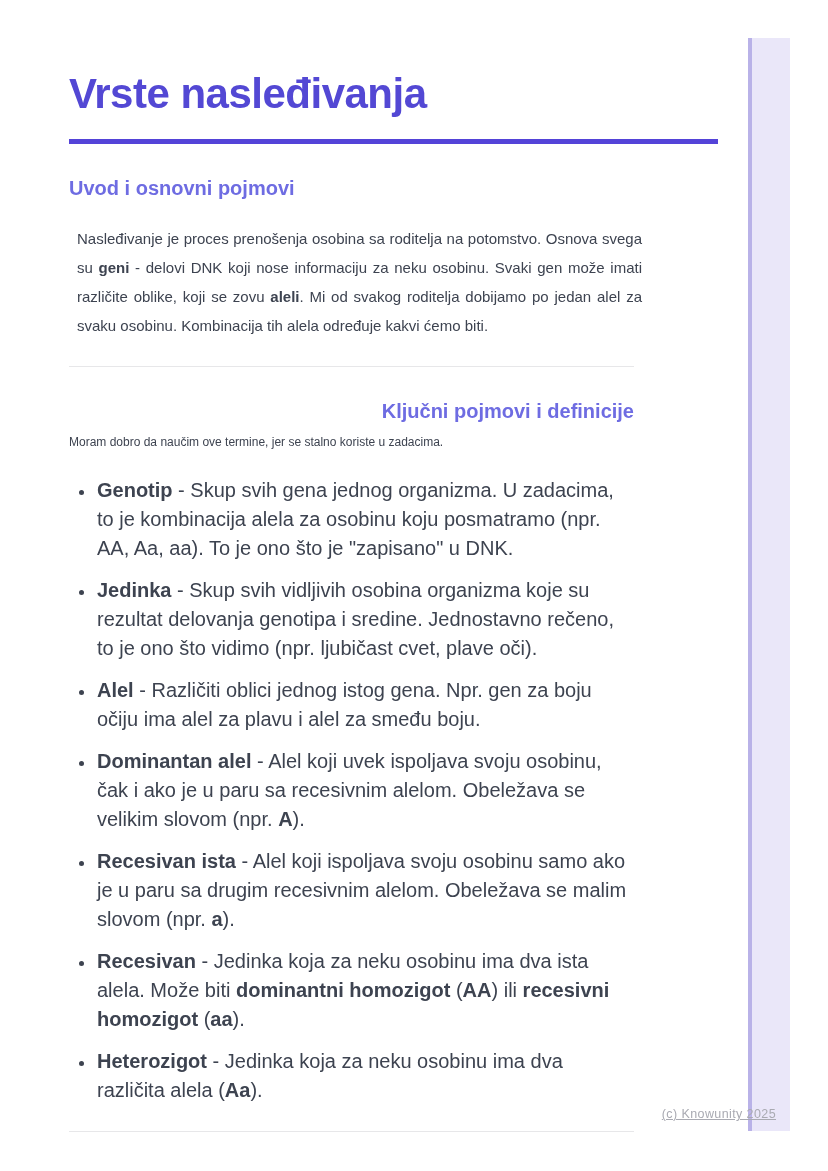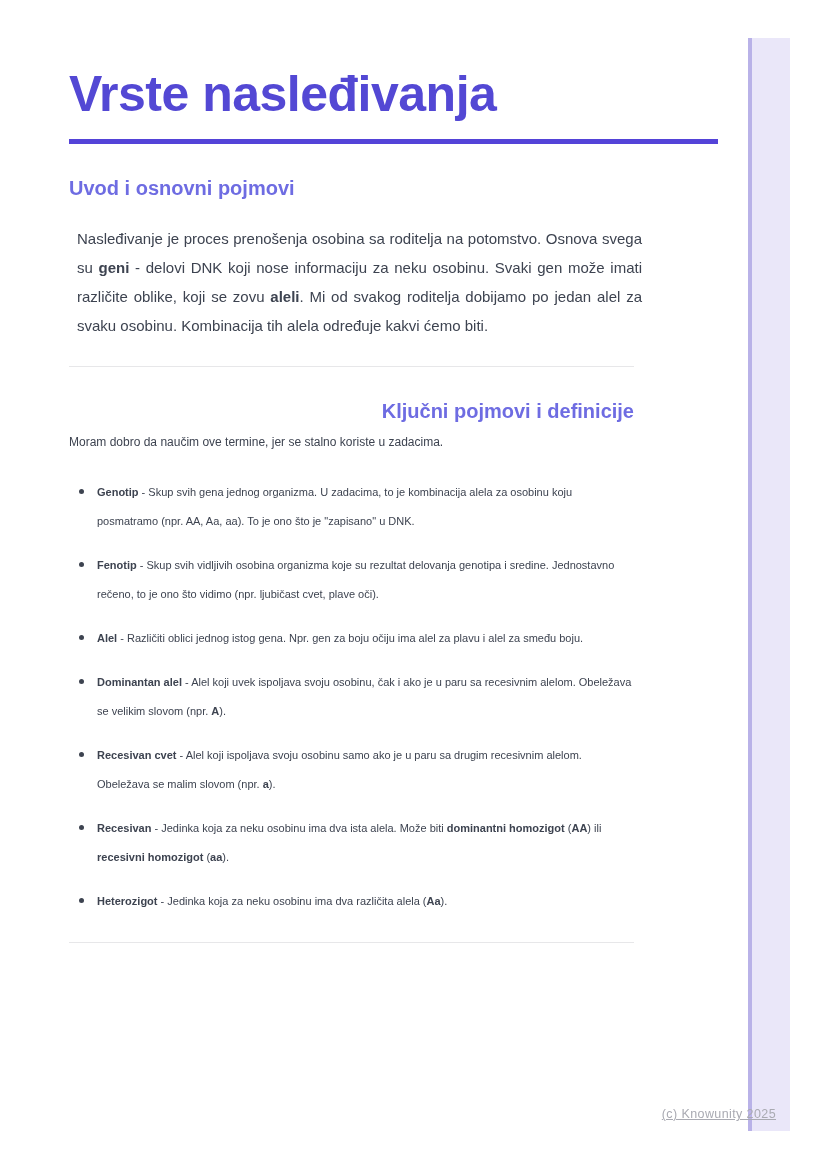--- a/index.html
+++ b/index.html
@@ -35,21 +35,21 @@
   .content {
     position: absolute;
     left: 69px;
     top: 0;
     width: 649px;
     z-index: 2;
   }
   .text-col { width: 565px; }
   h1.page-title {
     margin-top: 70px;
-    font-size: 50px;
+    font-size: 42px;
     line-height: 48px;
     font-weight: 800;
     letter-spacing: -0.5px;
     color: var(--title);
   }
   .title-rule {
     margin-top: 21px;
     width: 649px;
     height: 5px;
     background: var(--rule);
@@ -85,21 +85,21 @@
     margin-top: 26px;
   }
   .divider-2 { margin-top: 26px; }
   ul.definitions-list {
     margin-top: 19px;
     width: 565px;
     padding-left: 26px;
     list-style: disc outside;
   }
   ul.definitions-list li {
-    font-size: 11px;
+    font-size: 20px;
     line-height: 29px;
     margin-bottom: 13px;
     padding-left: 2px;
   }
   ul.definitions-list li::marker { color: var(--body); font-size: 15px; }
   strong { font-weight: 700; }
   .watermark {
     position: absolute;
     right: 52px;
     bottom: 50px;
@@ -127,27 +127,27 @@
 
   <hr class="section-divider">
 
   <section class="text-col">
     <h2 class="section-heading h2-defs">Ključni pojmovi i definicije</h2>
     <p class="plain-par">Moram dobro da naučim ove termine, jer se stalno koriste u zadacima.</p>
     <ul class="definitions-list">
 
         <li><span><strong>Genotip</strong><span> - Skup svih gena jednog organizma. U zadacima, to je kombinacija alela za osobinu koju posmatramo (npr. AA, Aa, aa). To je ono što je "zapisano" u DNK.</span></span></li>
 
-        <li><span><strong>Fenotip</strong><span> - Skup svih vidljivih osobina organizma koje su rezultat delovanja genotipa i sredine. Jednostavno rečeno, to je ono što vidimo (npr. ljubičast cvet, plave oči).</span></span></li>
+        <li><span><strong>Jedinka</strong><span> - Skup svih vidljivih osobina organizma koje su rezultat delovanja genotipa i sredine. Jednostavno rečeno, to je ono što vidimo (npr. ljubičast cvet, plave oči).</span></span></li>
 
         <li><span><strong>Alel</strong><span> - Različiti oblici jednog istog gena. Npr. gen za boju očiju ima alel za plavu i alel za smeđu boju.</span></span></li>
 
         <li><span><strong>Dominantan alel</strong><span> - Alel koji uvek ispoljava svoju osobinu, čak i ako je u paru sa recesivnim alelom. Obeležava se velikim slovom (npr. </span><strong>A</strong><span>).</span></span></li>
 
-        <li><span><strong>Recesivan cvet</strong><span> - Alel koji ispoljava svoju osobinu samo ako je u paru sa drugim recesivnim alelom. Obeležava se malim slovom (npr. </span><strong>a</strong><span>).</span></span></li>
+        <li><span><strong>Recesivan ista</strong><span> - Alel koji ispoljava svoju osobinu samo ako je u paru sa drugim recesivnim alelom. Obeležava se malim slovom (npr. </span><strong>a</strong><span>).</span></span></li>
 
         <li><span><strong>Recesivan</strong><span> - Jedinka koja za neku osobinu ima dva ista alela. Može biti </span><strong>dominantni homozigot</strong><span> (</span><strong>AA</strong><span>) ili </span><strong>recesivni homozigot</strong><span> (</span><strong>aa</strong><span>).</span></span></li>
 
         <li><span><strong>Heterozigot</strong><span> - Jedinka koja za neku osobinu ima dva različita alela (</span><strong>Aa</strong><span>).</span></span></li>
       </ul>
   </section>
 
   <hr class="section-divider divider-2">
 
 </div>

